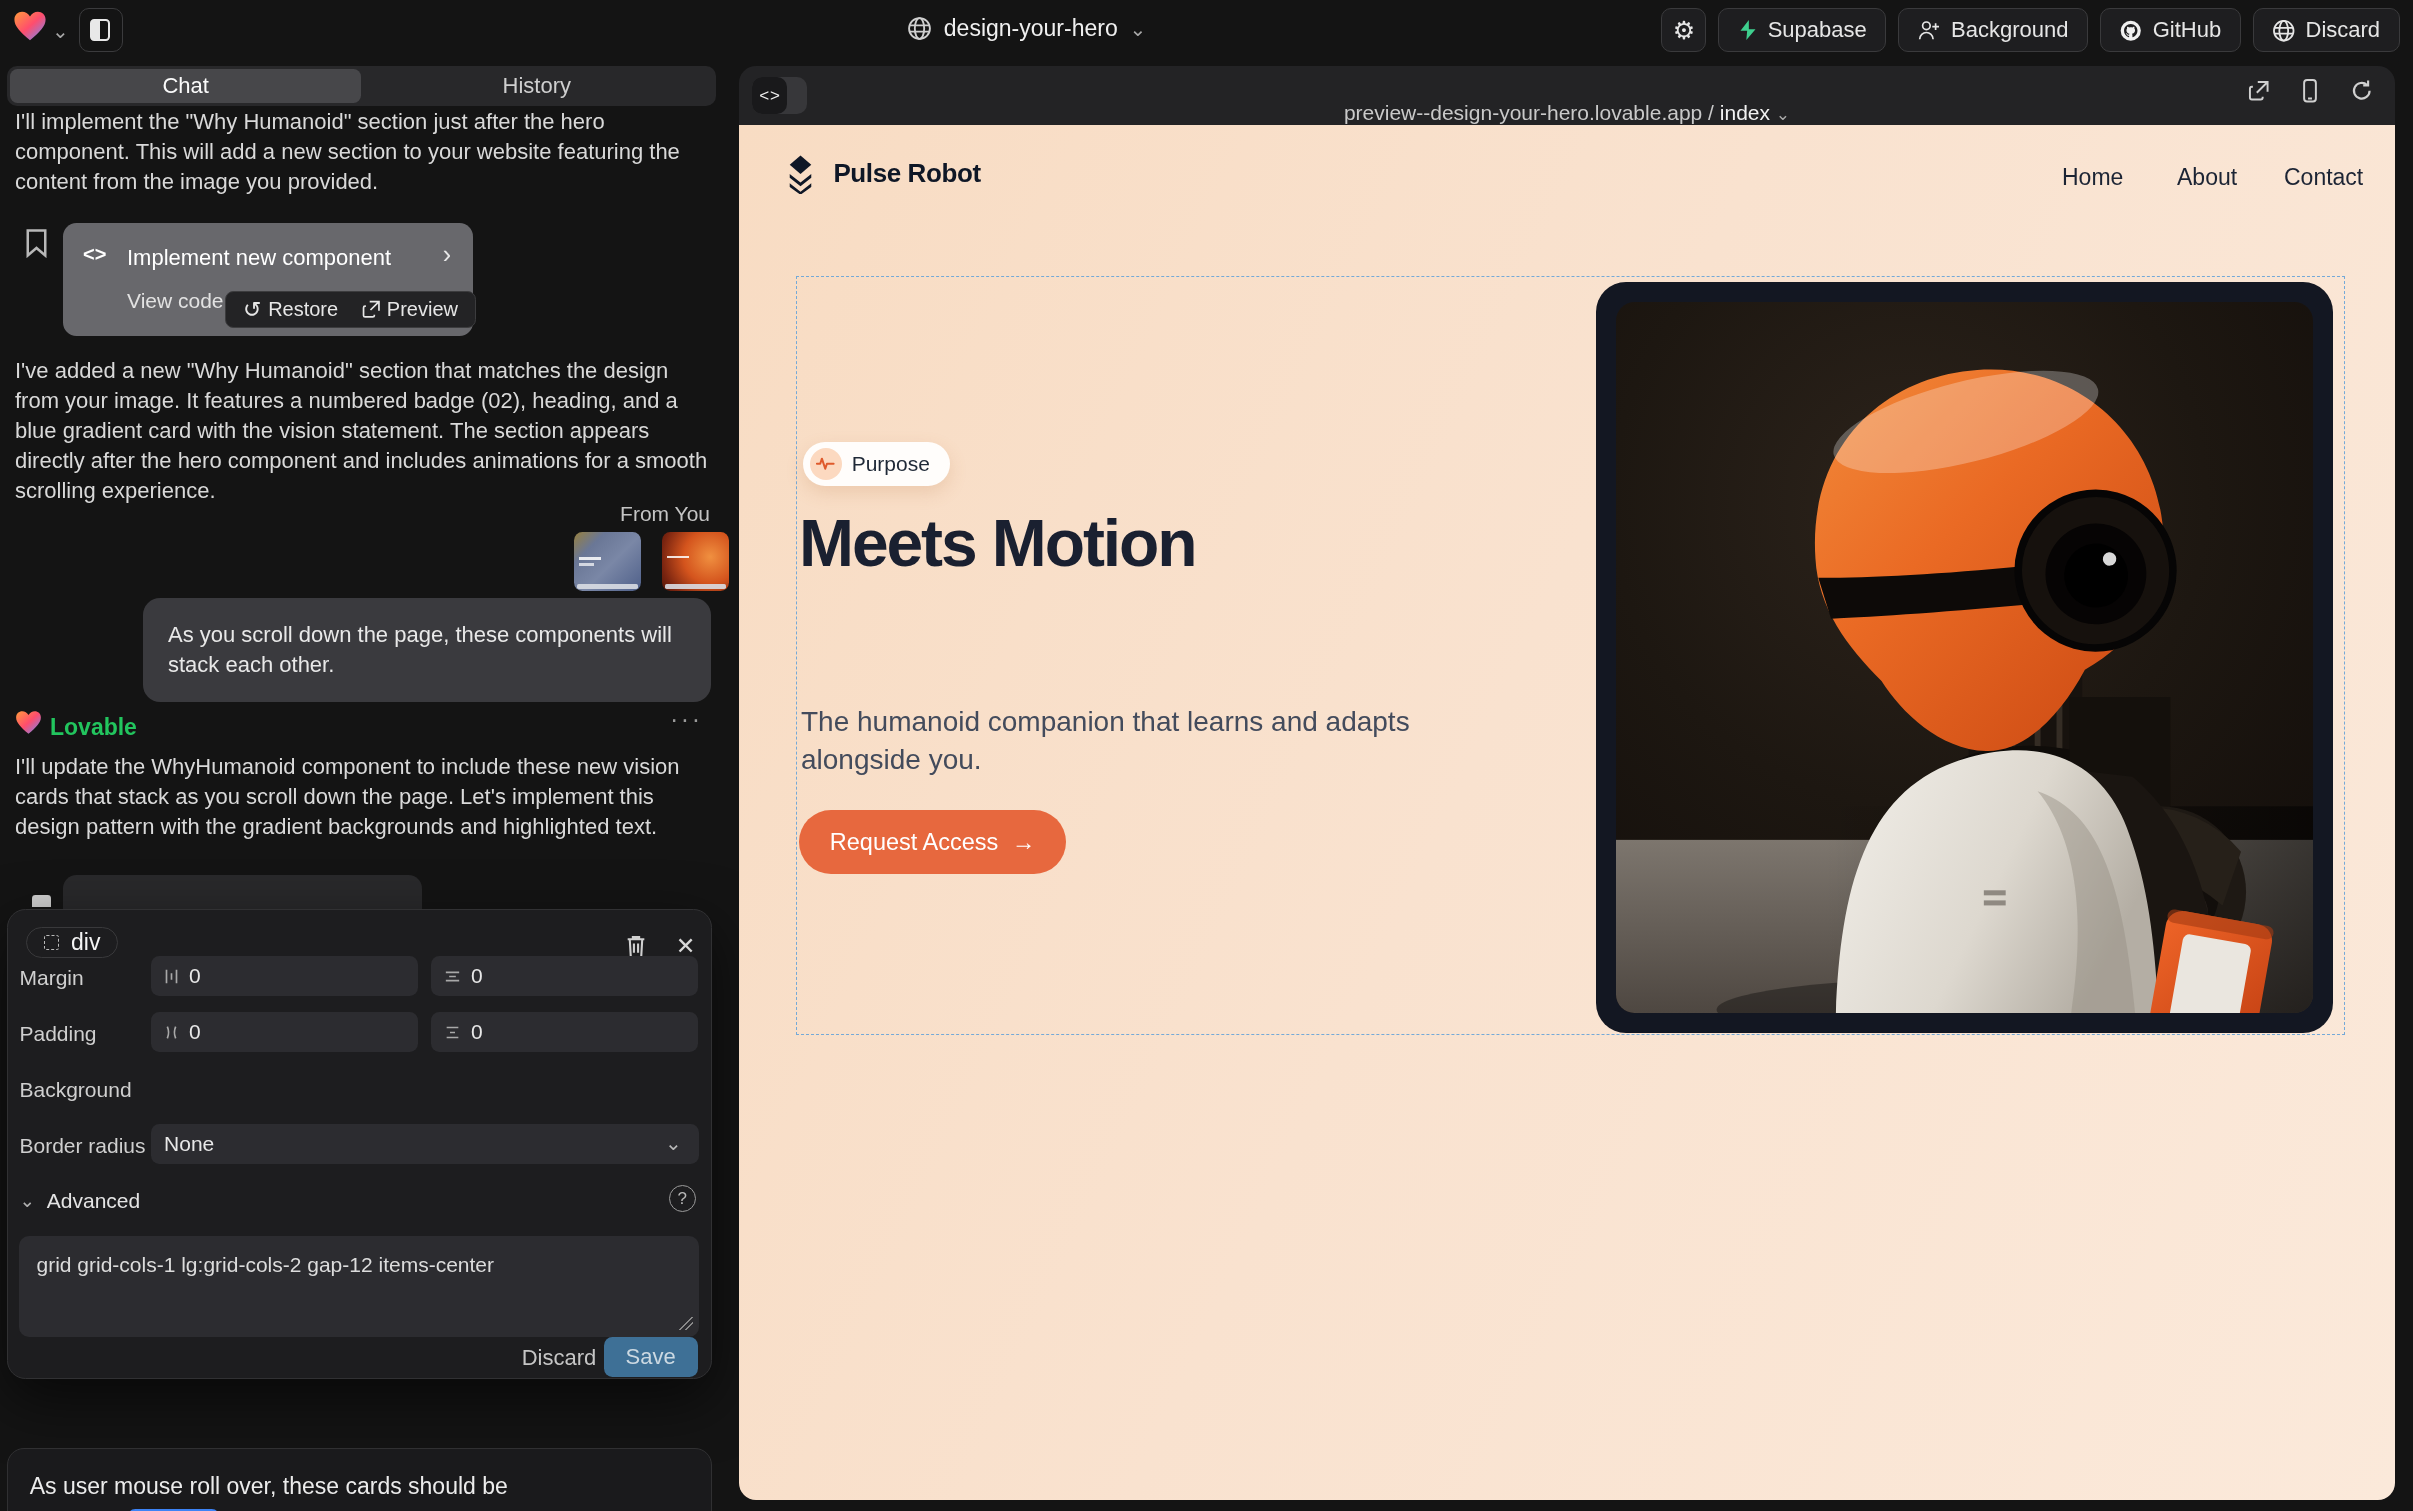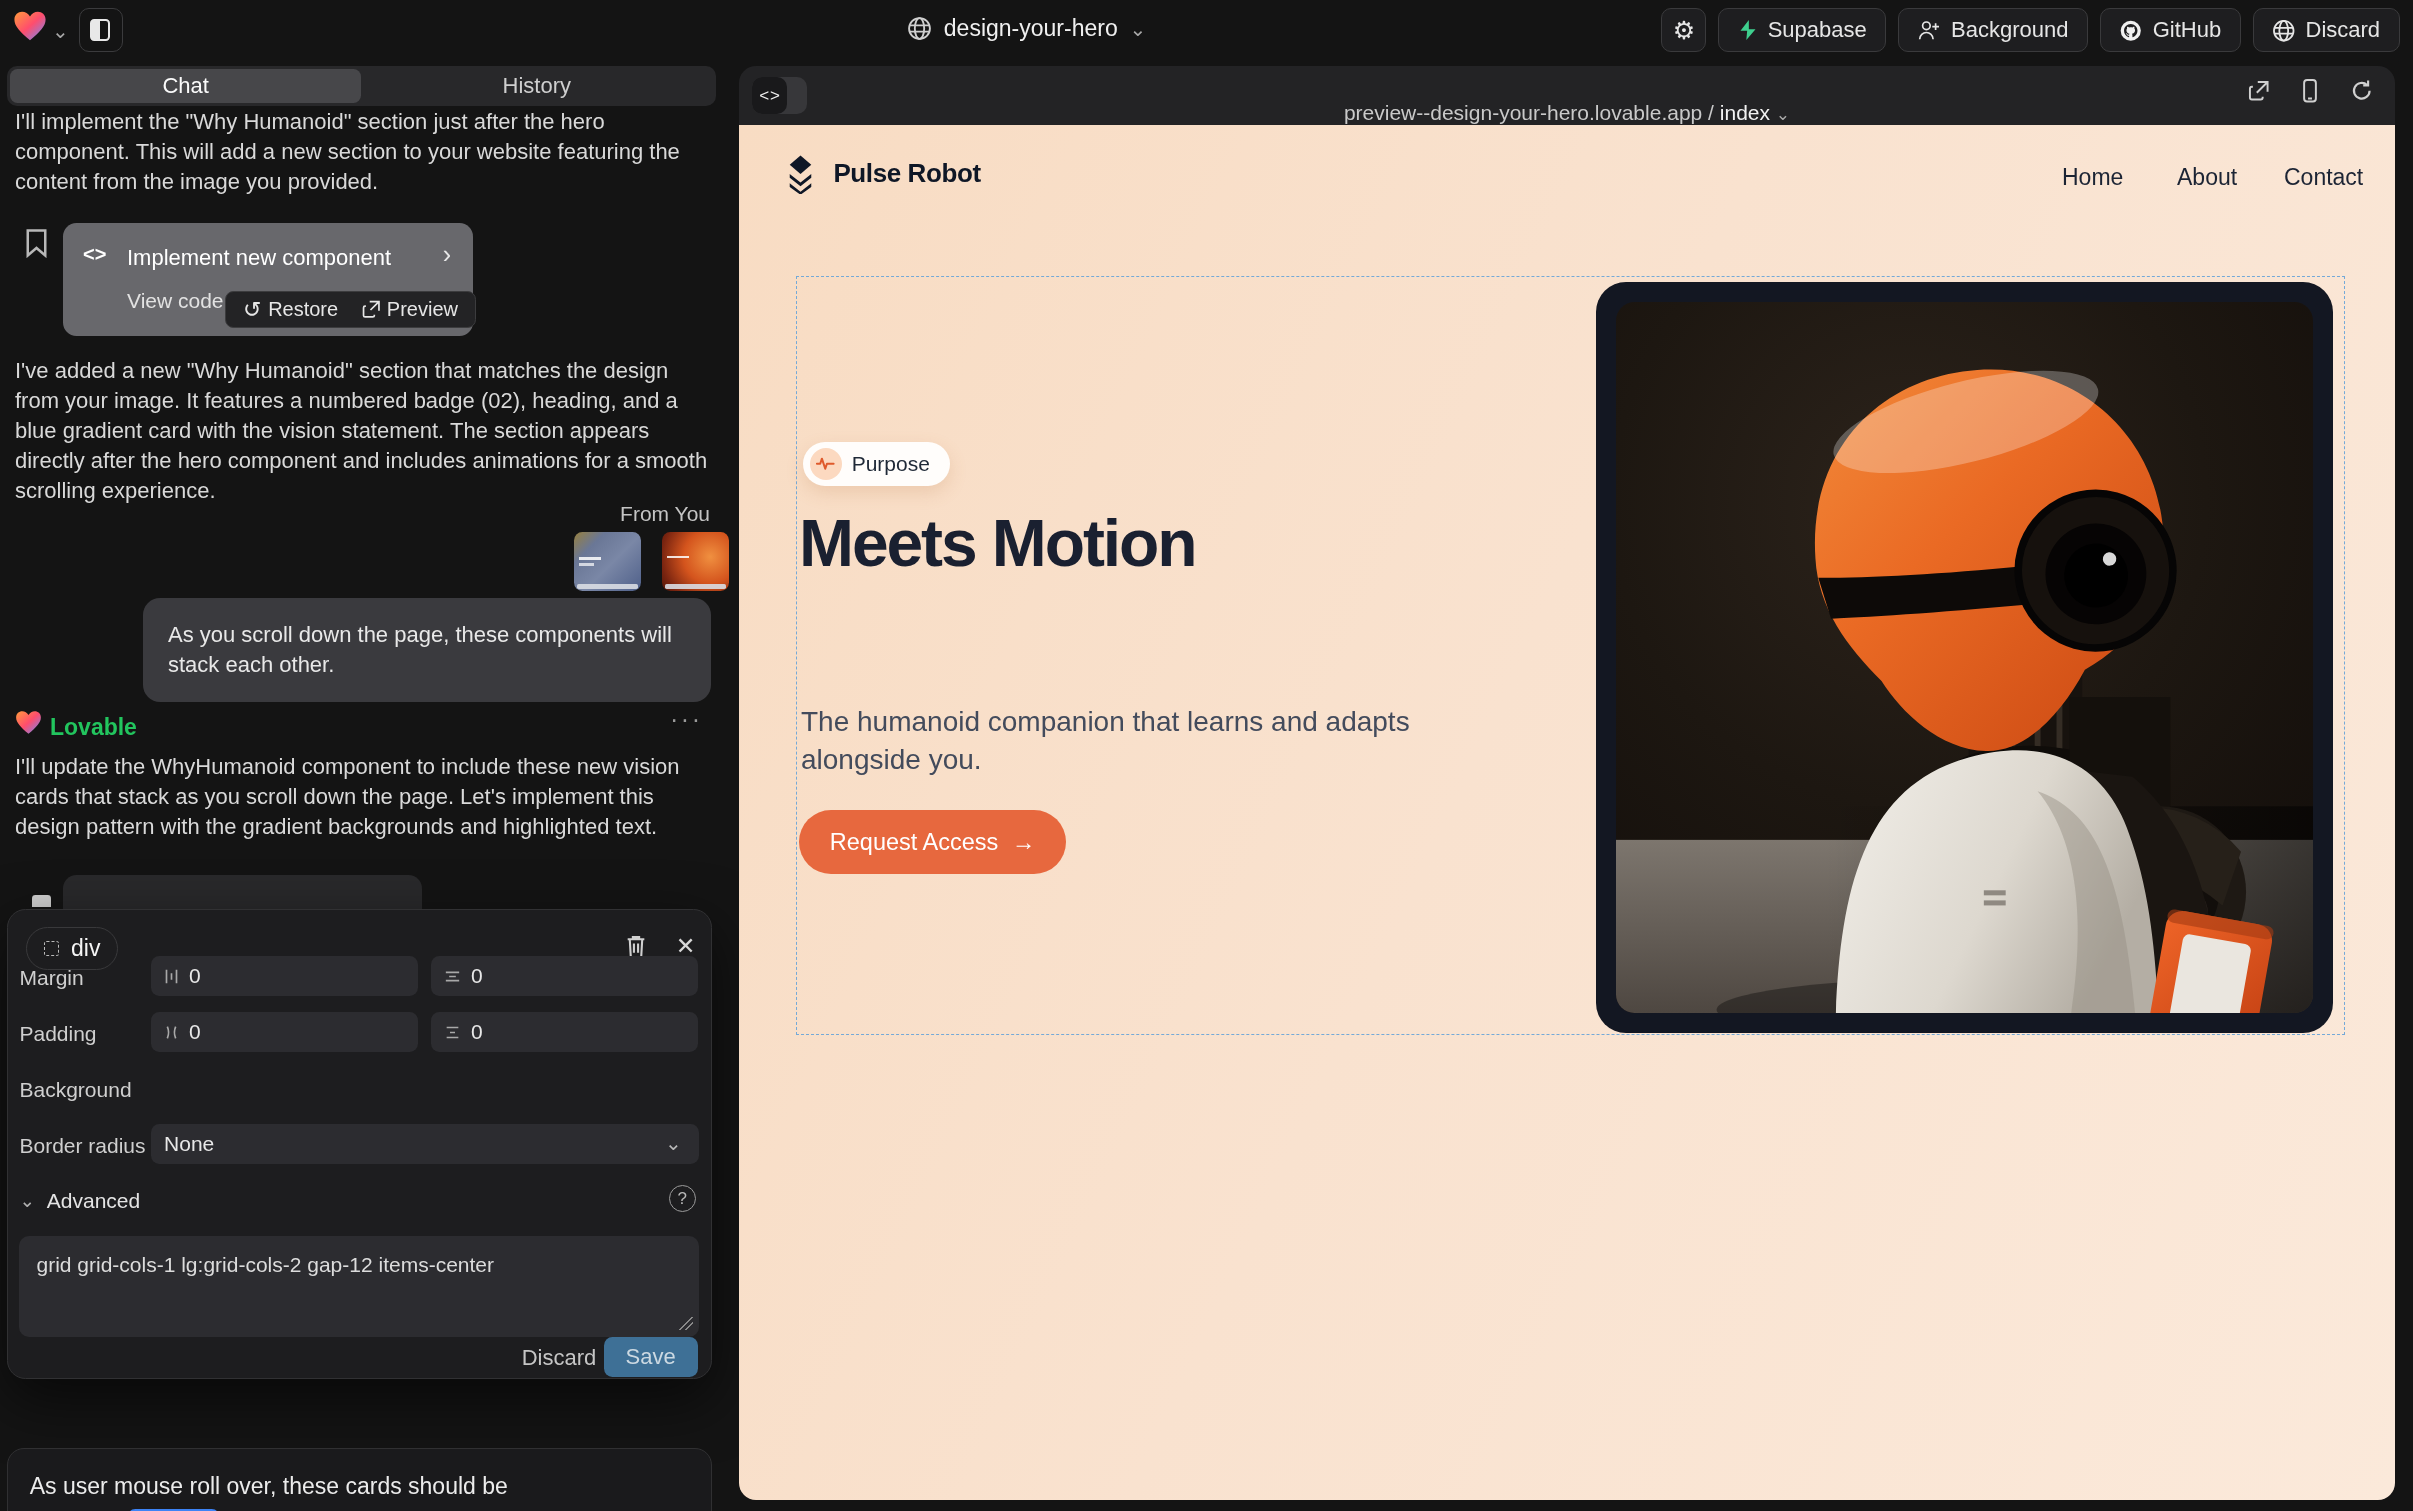--- a/index.html
+++ b/index.html
@@ -37,21 +37,21 @@
     background:#d9dde3; border-radius:1.7px; opacity:.9; }
   .thumb .tl1 { position:absolute; left:5px; top:25px; width:22px; height:2.5px; background:#fff; opacity:.85; }
   .thumb .tl2 { position:absolute; left:5px; top:31px; width:15px; height:2.5px; background:#fff; opacity:.7; }
   .bubble { left:143px; top:598px; width:568px; background:#3a3a3e; border-radius:17px;
     padding:22px 25px; color:#e8e8e8; font-size:22px; line-height:30px; }
 
   
   .panel { left:6.7px; top:909px; width:705px; height:470px; background:#1d1d1f;
     border:1.7px solid #313133; border-radius:18.5px; box-shadow:0 20px 59px rgba(0,0,0,.6); }
   .el-pill { left:18.5px; top:17px; display:flex; align-items:center; gap:11.8px;
-    border:1.7px solid #39393b; border-radius:22px; padding:7px 17px;
+    border:1.7px solid #39393b; border-radius:22px; padding:1px 17px;
     color:#f5f5f5; font-size:23px; }
   .dash-sq { width:15px; height:15px; border:1.7px dashed #b9b9b9; border-radius:2.5px; }
   .row-label { font-size:21px; color:#cfcfcf; }
   .inp { background:#2c2c30; border-radius:8.4px; height:40px; display:flex;
     align-items:center; gap:10px; padding:0 13.4px; color:#e8e8e8; font-size:21px; }
   .checker { width:23.5px; height:23.5px; border-radius:50%;
     background:repeating-conic-gradient(#ffffff 0 25%, #c9c9c9 0 50%) 0 0/10px 10px; }
   .ta { left:11.8px; top:326px; width:680px; height:101px; background:#2c2c30;
     border-radius:10px; padding:17px; color:#dcdcdc; font-size:21px; }
   .resize-h { position:absolute; right:6.7px; bottom:6.7px; width:13.4px; height:13.4px;

